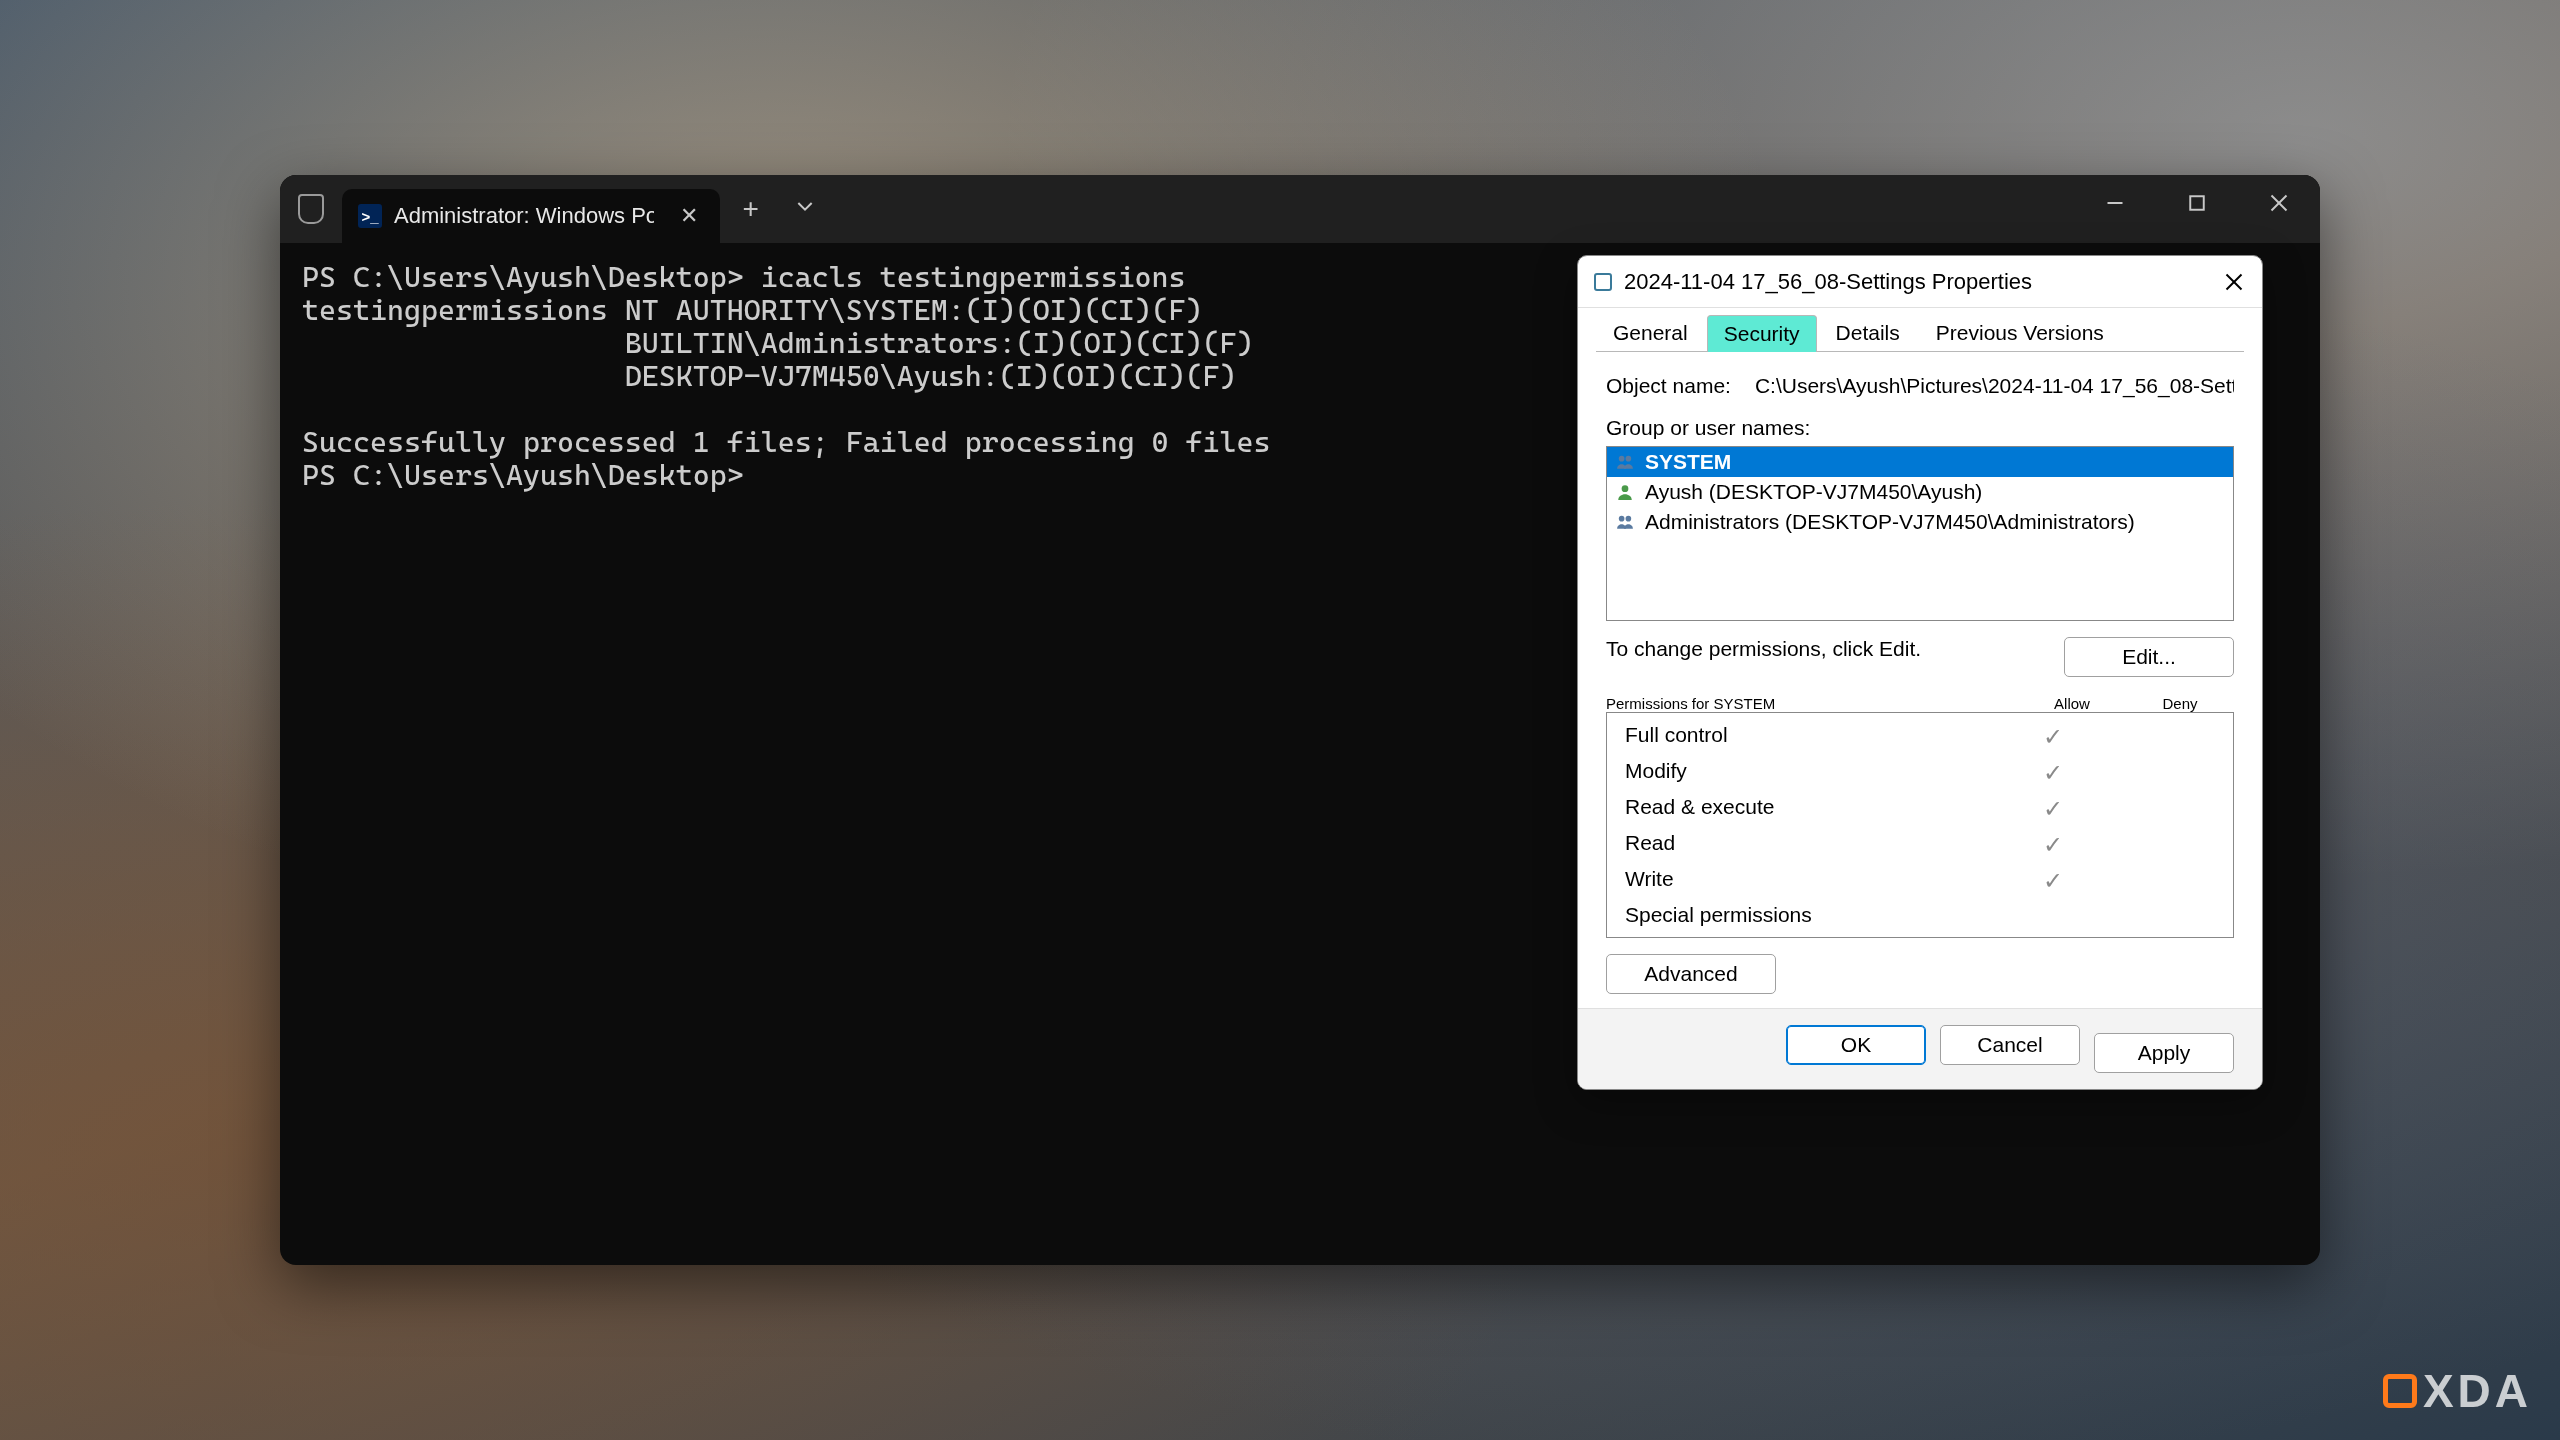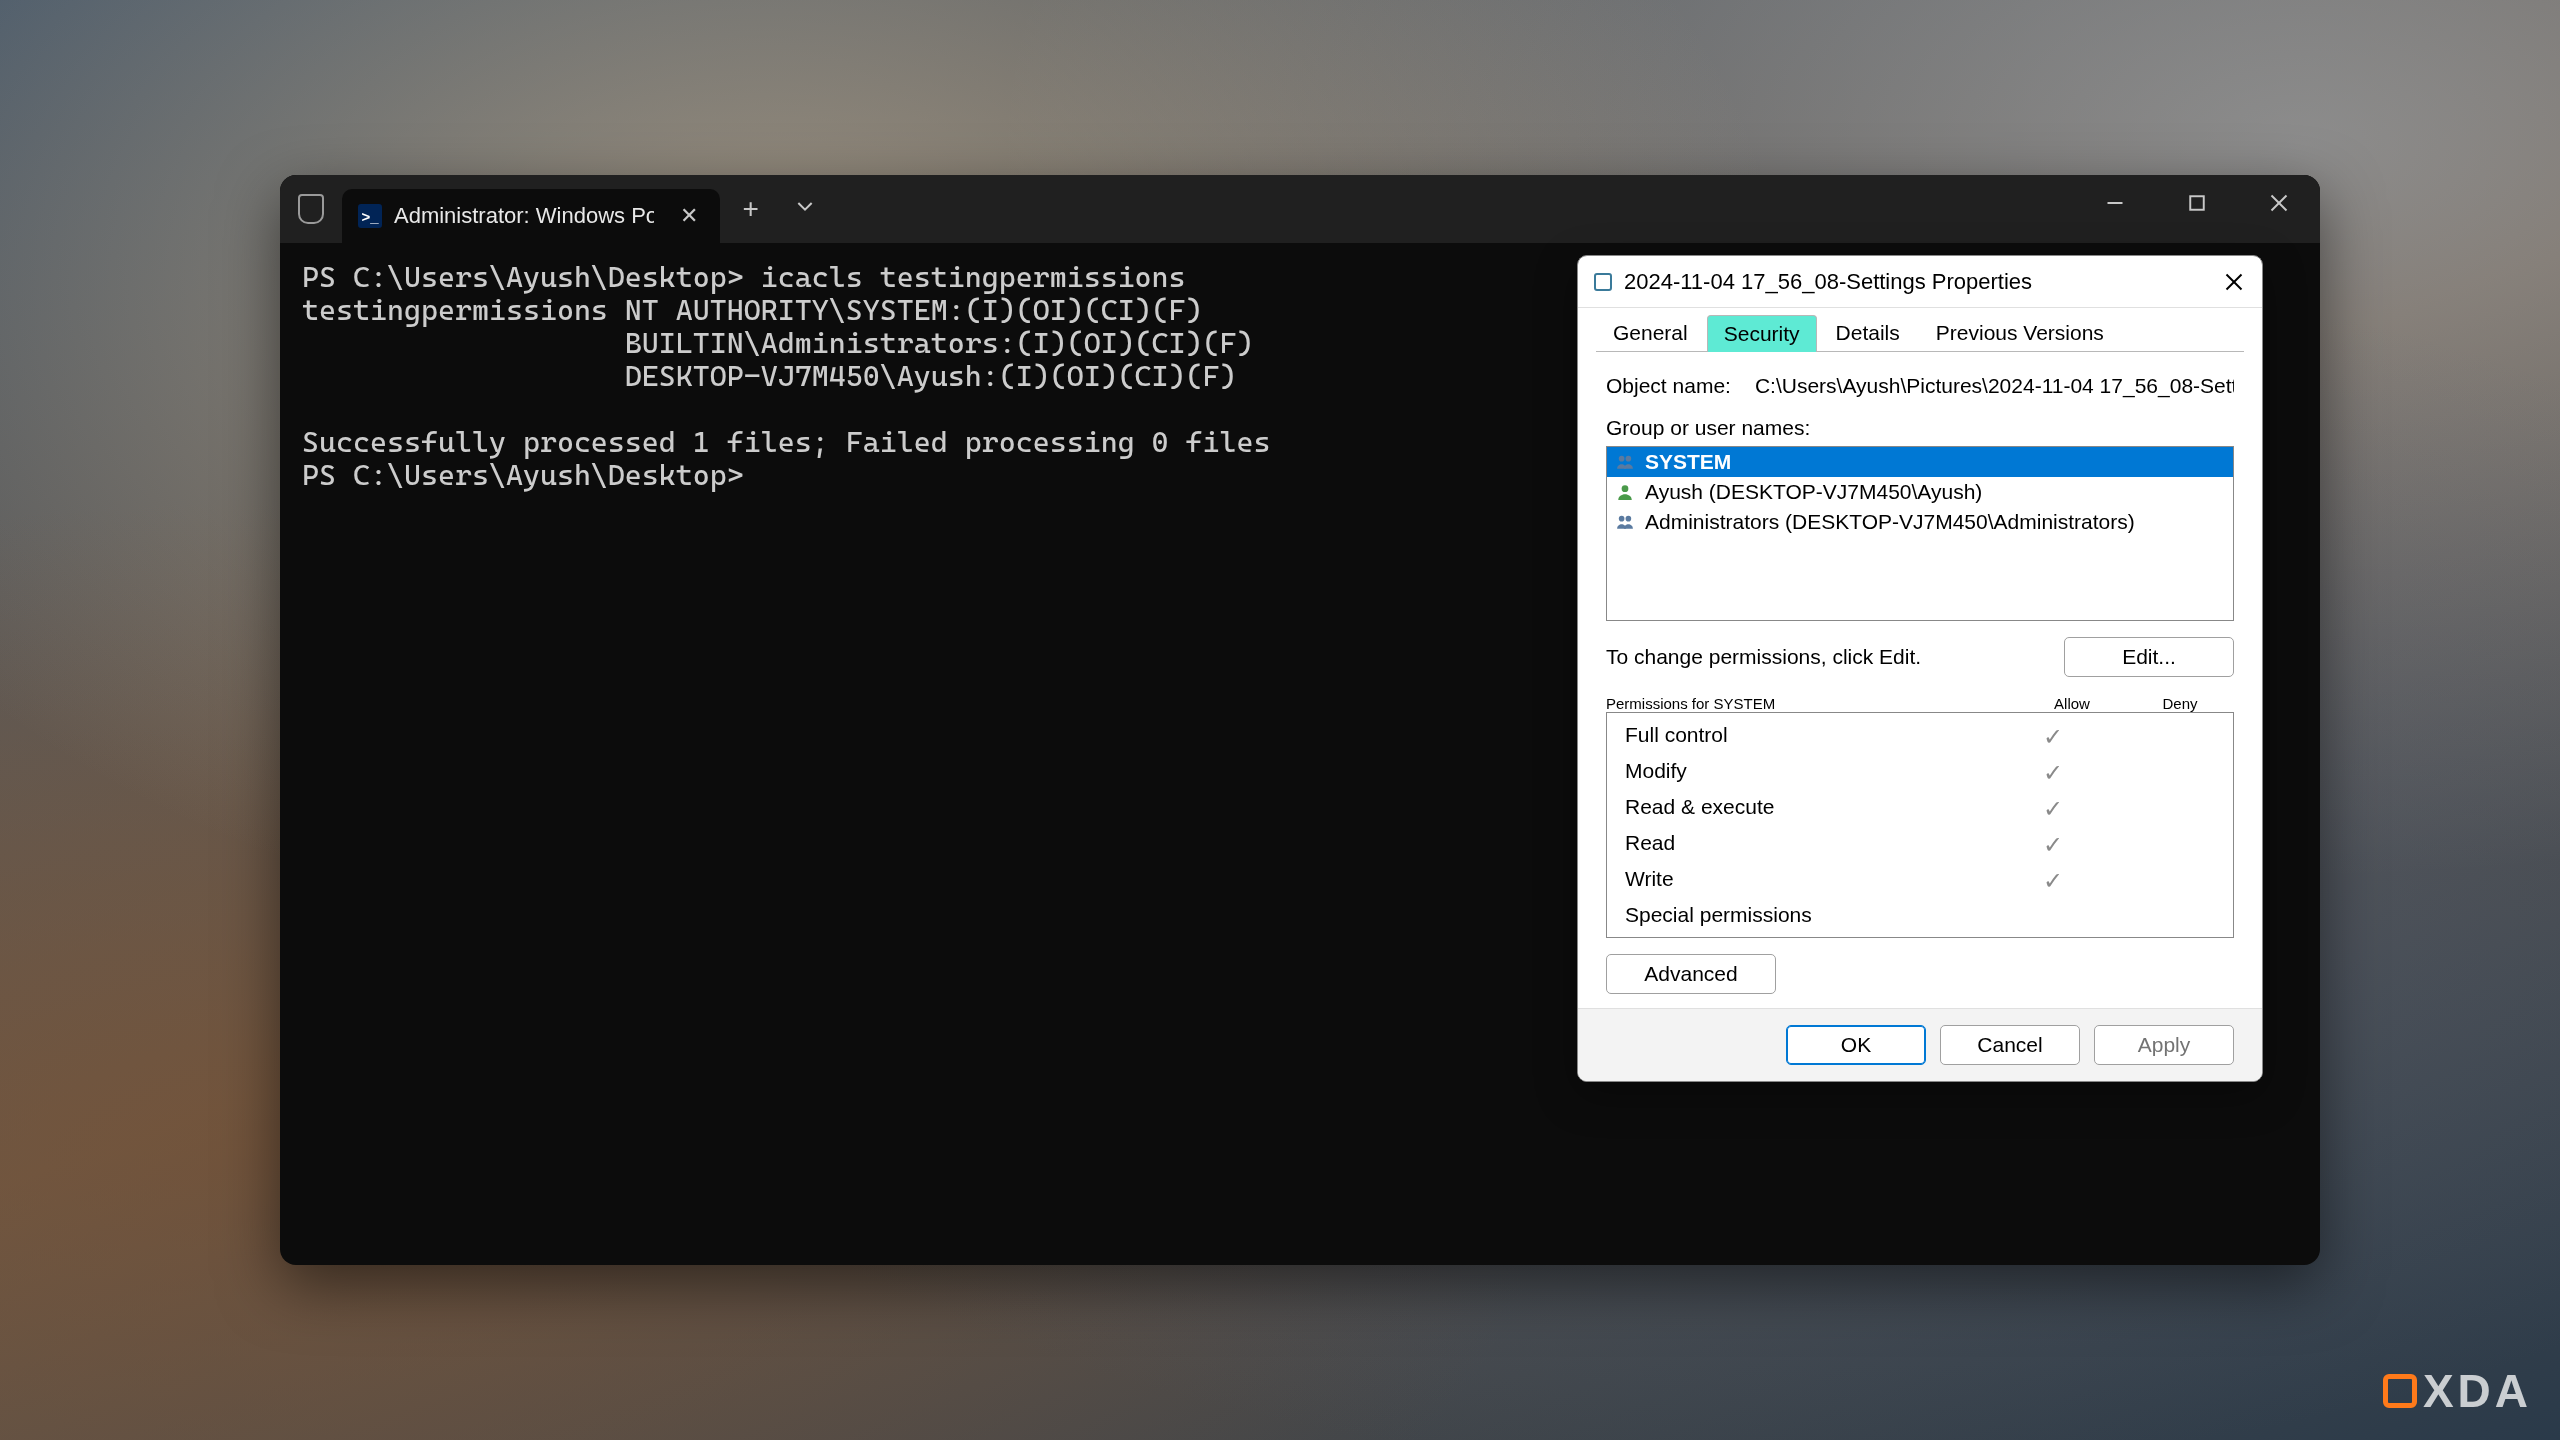--- a/index.html
+++ b/index.html
@@ -142,32 +142,32 @@
   padding: 3px 8px;
   gap: 10px;
   font-size: 21px;
   cursor: pointer;
 }
 .group-item.selected { background: #0078d4; color: #fff; font-weight: bold; }
 .gicon { width: 20px; height: 20px; display: flex; align-items: center; justify-content: center; }
 .gicon.group svg { fill: #5a7aa0; }
 .gicon.user svg { fill: #4a9a4a; }
 
-.edit-row { display: flex; align-items: center; margin: 16px 0 18px 0; gap: 2px; }
+.edit-row { display: flex; align-items: flex-start; margin: 16px 0 18px 0; gap: 2px; }
 .edit-text { flex: 1; font-size: 21px; }
 .btn {
   min-width: 170px; height: 40px;
   background: #fff;
   border: 1px solid #a0a0a0;
   border-radius: 5px;
   font-size: 21px;
   cursor: pointer;
 }
 .btn.primary { border-color: #0078d4; box-shadow: 0 0 0 1px #0078d4 inset; }
-.btn.disabled { color: #737373; cursor: default; }
+.btn.disabled { color: #000000; cursor: default; margin-top: 8px; }
 
 .perm-header { display: flex; font-size: 15px; }
 .perm-header .ph-name { flex: 1; }
 .perm-header .ph-col { width: 108px; text-align: center; }
 .perm-table {
   border: 1px solid #888;
   padding: 6px 0;
 }
 .perm-row { display: flex; align-items: flex-start; padding: 4px 18px; font-size: 21px; }
 .perm-row .pname { flex: 1; }

